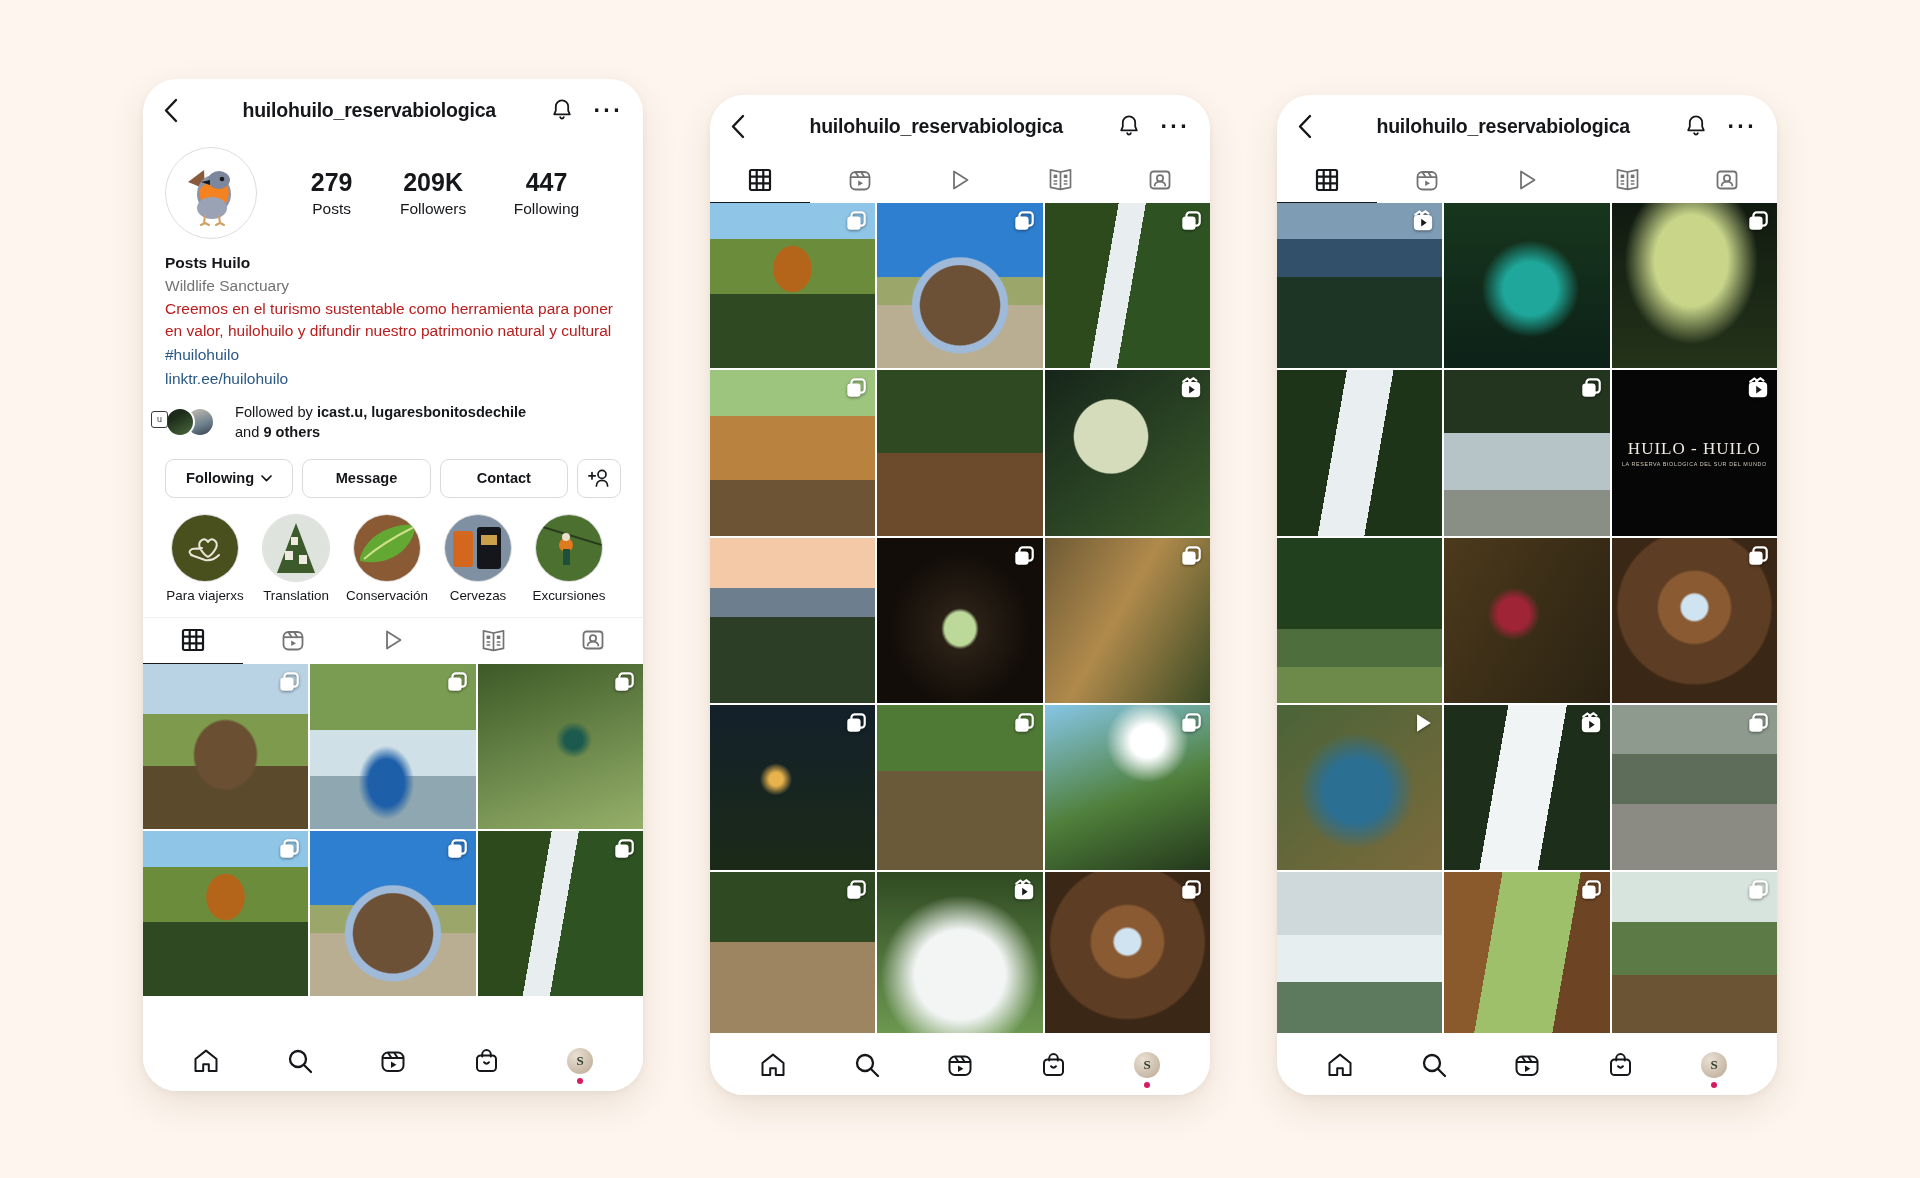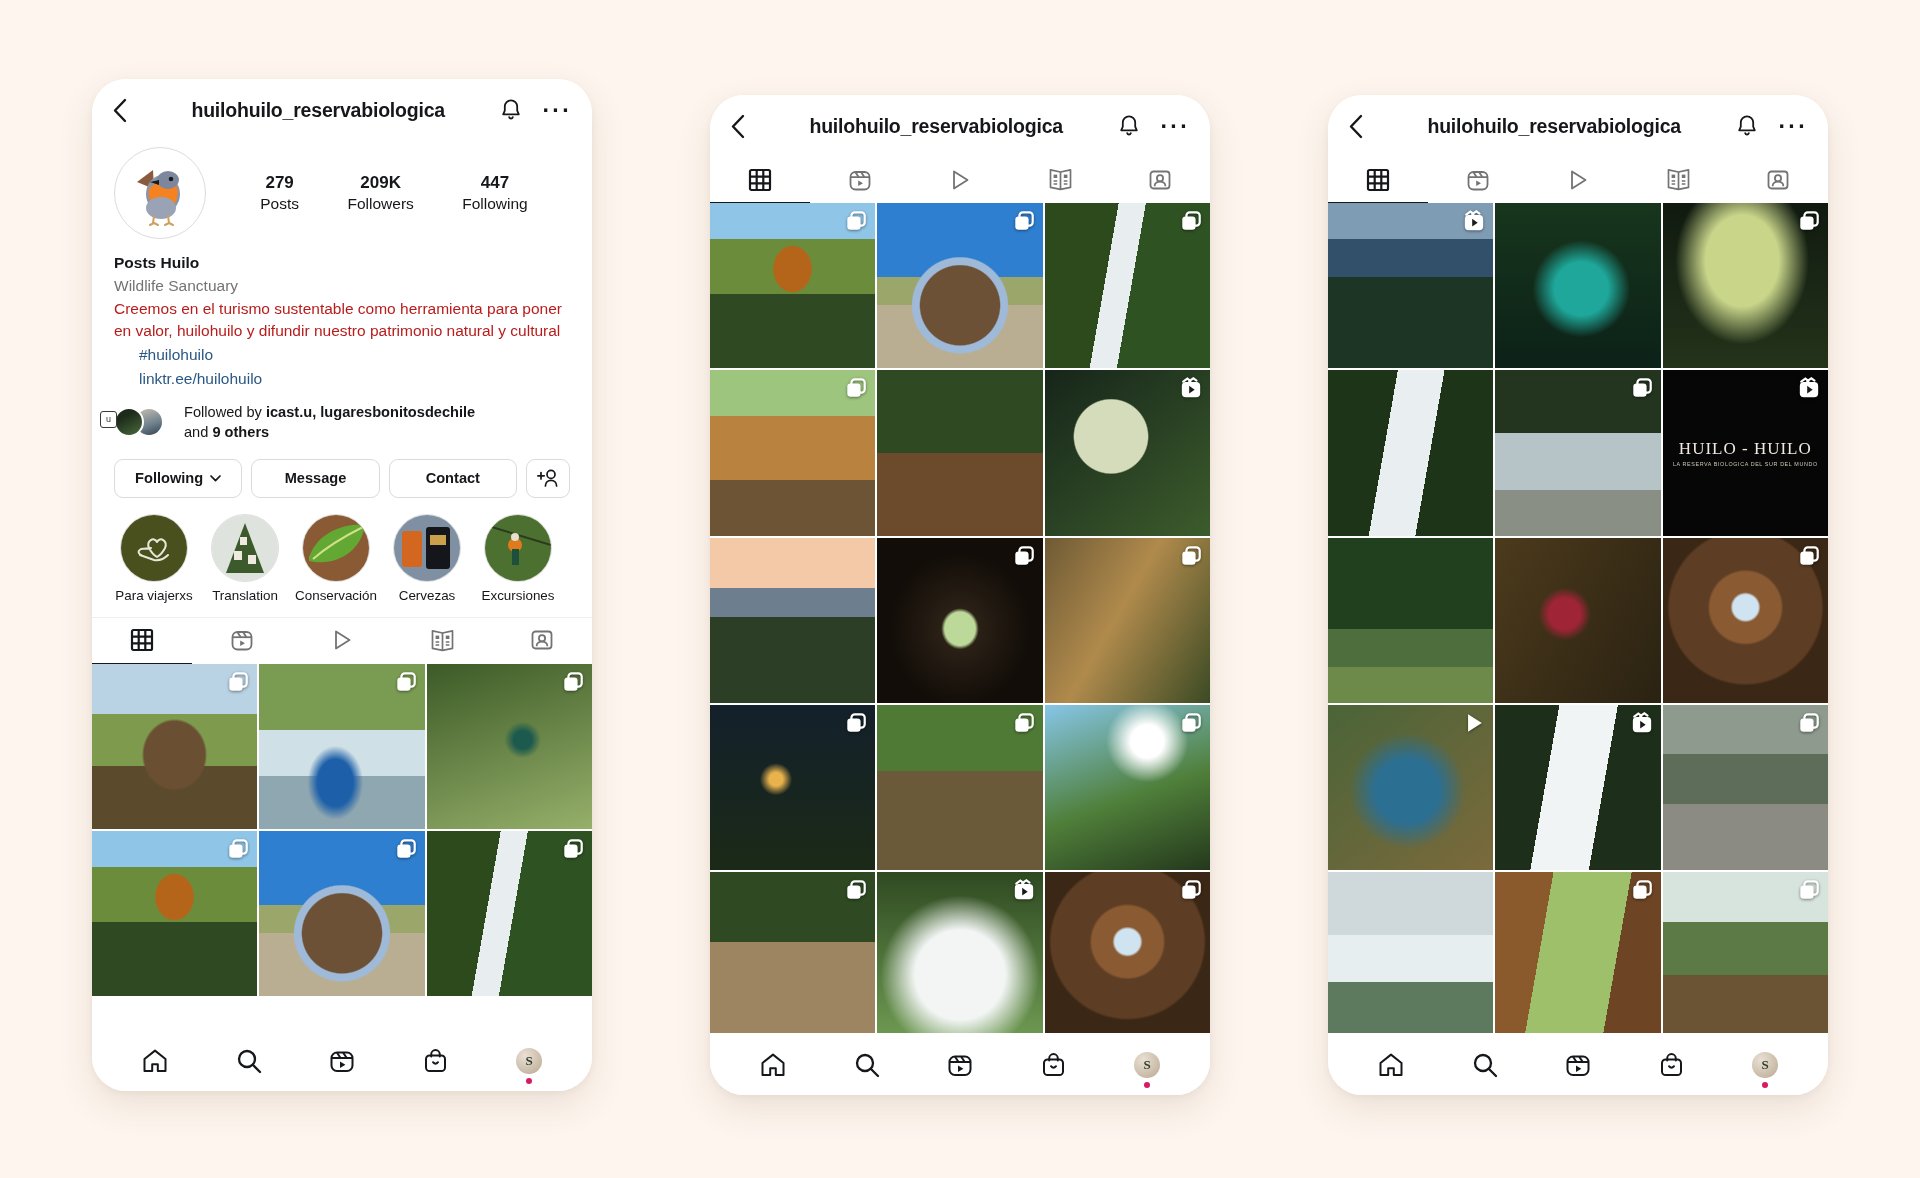--- a/index.html
+++ b/index.html
@@ -8,21 +8,21 @@
     background: #fdf5ee;
     font-family: "Liberation Sans", sans-serif;
     overflow: hidden;
   }
   .stage {
     position: relative;
     width: 1920px; height: 1178px;
     display: flex;
     align-items: center;
     justify-content: center;
-    gap: 118px;
+    gap: 67px;
   }
 
   
   .phone {
     position: relative;
     width: 500px;
     background: #ffffff;
     border-radius: 34px;
     box-shadow: 0 14px 34px rgba(120, 90, 60, .13), 0 2px 7px rgba(120,90,60,.07);
     overflow: hidden;
@@ -71,28 +71,28 @@
     overflow: hidden;
   }
   .stats {
     flex: 1;
     display: flex;
     justify-content: space-around;
     padding-left: 30px;
     padding-right: 18px;
   }
   .stat { text-align: center; cursor: pointer;}
-  .stat-num { font-size: 17px; font-weight: bold; color: #15171a; line-height: 1.25; }
+  .stat-num { font-size: 25px; font-weight: bold; color: #15171a; line-height: 1.25; }
   .stat-label { font-size: 15.5px; color: #15171a; line-height: 1.3; }
 
   .bio { padding: 12px 22px 0 22px; }
   .bio-name { font-size: 15.5px; font-weight: bold; color:#15171a; line-height: 1.5;}
   .bio-cat  { font-size: 15.5px; color:#737373; line-height: 1.5;}
   .bio-text { font-size: 15.5px; color:#b91c1c; line-height: 1.48;}
-  .bio-link { font-size: 15.5px; color:#2a5885; line-height: 1.5; margin-left: 25px;}
+  .bio-link { font-size: 15.5px; color:#2a5885; line-height: 1.5;}
   .bio-trans{ font-size: 15.3px; color:#15171a; font-weight: bold; line-height: 1.6;}
 
   .followed-row {
     display: flex; align-items: center;
     padding: 12px 22px 0 22px;
     gap: 10px;
   }
   .fb-avatars { position: relative; width: 60px; height: 34px; flex: 0 0 auto;}
   .fb-av { position:absolute; top:2px; width: 30px; height:30px; border-radius:50%; border:2px solid #fff; overflow:hidden;}
   .fb-av.a { left: 0; background: linear-gradient(150deg,#1d2b1a 30%,#4a6b3c); z-index: 2;}

